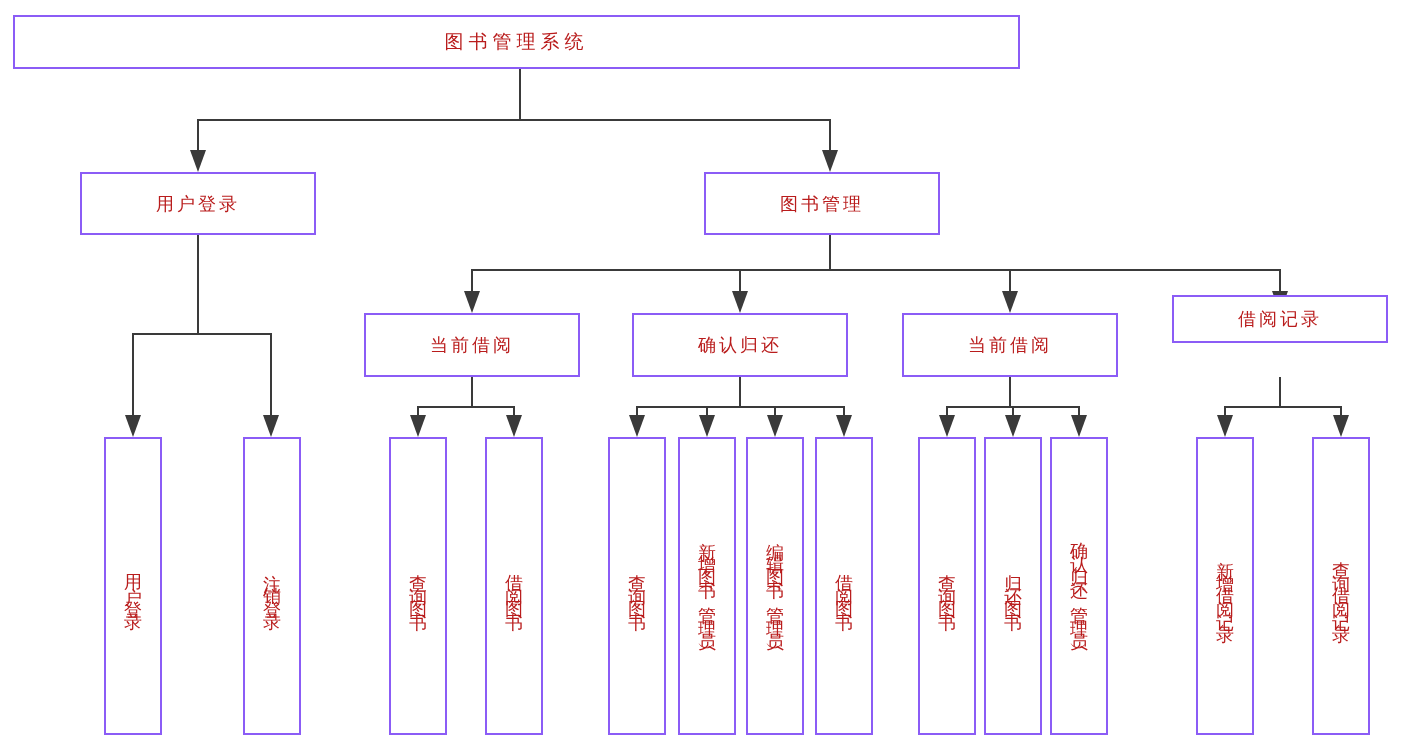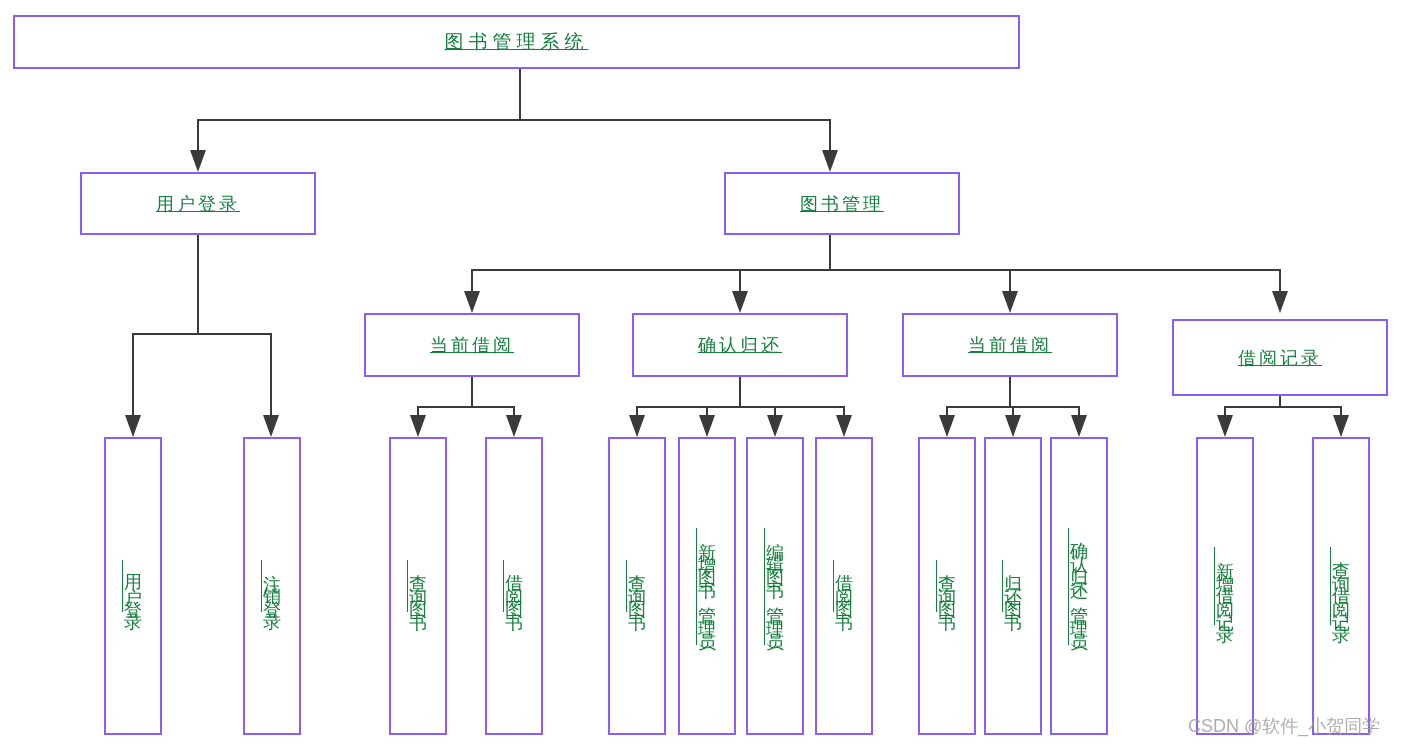--- a/index.html
+++ b/index.html
@@ -15,23 +15,22 @@
     overflow: hidden;
   }
   .box {
     position: absolute;
     background: #ffffff;
     border: 2px solid #8b5cf6;
     box-sizing: border-box;
     display: flex;
     align-items: center;
     justify-content: center;
-    color: #15803d;
+    color: #b91c1c;
     z-index: 2;
-    text-decoration: underline;
   }
   .box.root { border-width: 2px; }
   .label-h {
     font-size: 18px;
     letter-spacing: 3px;
     white-space: nowrap;
   }
   .root .label-h { font-size: 19px; letter-spacing: 5px; }
   .leaf .label-v {
     writing-mode: vertical-rl;
@@ -77,21 +76,21 @@
   <div class="vline" style="left:519px; top:69px; height:51px;"></div>
   <div class="hline" style="left:197px; top:119px; width:634px;"></div>
   <div class="vline" style="left:197px; top:119px; height:36px;"></div>
   <div class="arrow" style="left:190px; top:150px;"></div>
   <div class="vline" style="left:829px; top:119px; height:36px;"></div>
   <div class="arrow" style="left:822px; top:150px;"></div>
 
   <div class="box" style="left:80px; top:172px; width:236px; height:63px;">
     <span class="label-h">用户登录</span>
   </div>
-  <div class="box" style="left:724px; top:172px; width:236px; height:63px;">
+  <div class="box" style="left:704px; top:172px; width:236px; height:63px;">
     <span class="label-h">图书管理</span>
   </div>
 
   <div class="vline" style="left:197px; top:235px; height:100px;"></div>
   <div class="hline" style="left:133px; top:333px; width:139px;"></div>
   <div class="vline" style="left:132px; top:333px; height:84px;"></div>
   <div class="arrow" style="left:125px; top:415px;"></div>
   <div class="vline" style="left:270px; top:333px; height:84px;"></div>
   <div class="arrow" style="left:263px; top:415px;"></div>
 
@@ -108,21 +107,21 @@
 
   <div class="box" style="left:364px; top:313px; width:216px; height:64px;">
     <span class="label-h">当前借阅</span>
   </div>
   <div class="box" style="left:632px; top:313px; width:216px; height:64px;">
     <span class="label-h">确认归还</span>
   </div>
   <div class="box" style="left:902px; top:313px; width:216px; height:64px;">
     <span class="label-h">当前借阅</span>
   </div>
-  <div class="box" style="left:1172px; top:319px; width:216px; height:77px;">
+  <div class="box" style="left:1172px; top:295px; width:216px; height:48px;">
     <span class="label-h">借阅记录</span>
   </div>
 
   <div class="vline" style="left:471px; top:377px; height:31px;"></div>
   <div class="vline" style="left:739px; top:377px; height:31px;"></div>
   <div class="vline" style="left:1009px; top:377px; height:31px;"></div>
   <div class="vline" style="left:1279px; top:377px; height:31px;"></div>
 
   <div class="hline" style="left:417px; top:406px; width:98px;"></div>
   <div class="hline" style="left:636px; top:406px; width:209px;"></div>
@@ -192,15 +191,14 @@
     <span class="label-v">确认归还（管理员）</span>
   </div>
 
   <div class="box leaf" style="left:1196px; top:437px; width:58px; height:298px;">
     <span class="label-v">新增借阅记录</span>
   </div>
   <div class="box leaf" style="left:1312px; top:437px; width:58px; height:298px;">
     <span class="label-v">查询借阅记录</span>
   </div>
 
-  <div class="watermark">CSDN @软件_小贺同学</div>
 
 </div>
 
 </body></html>

